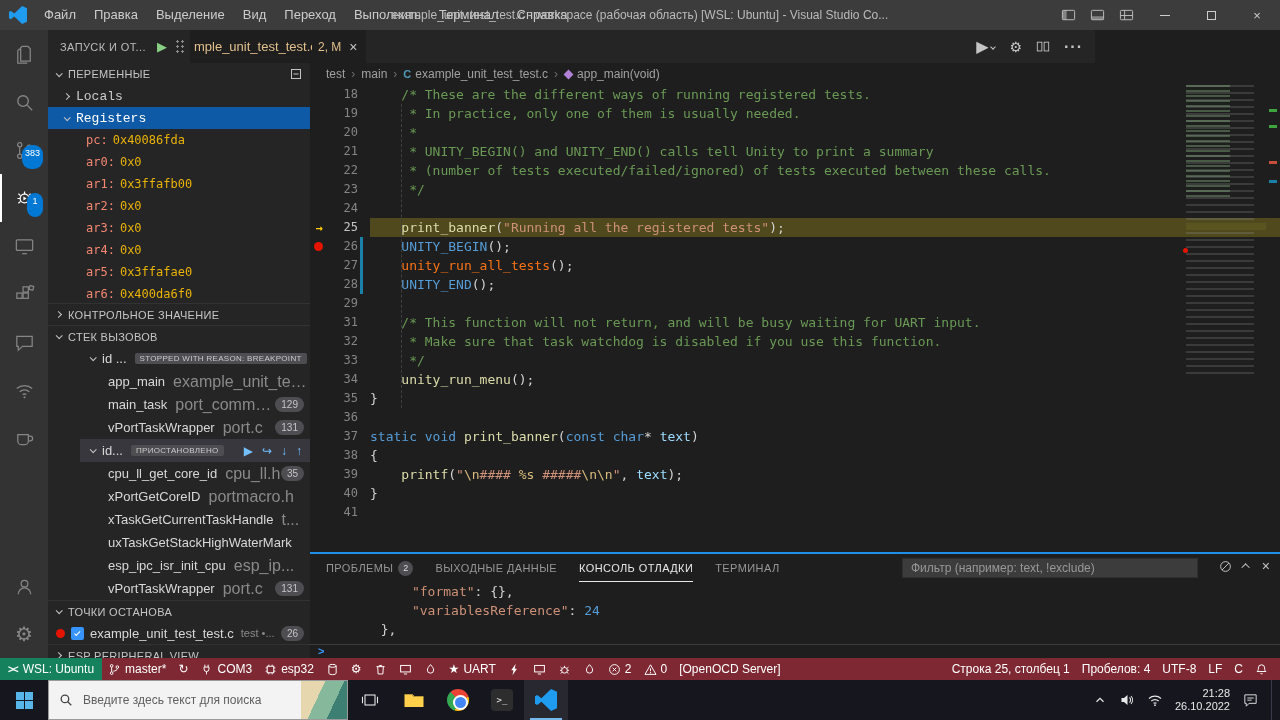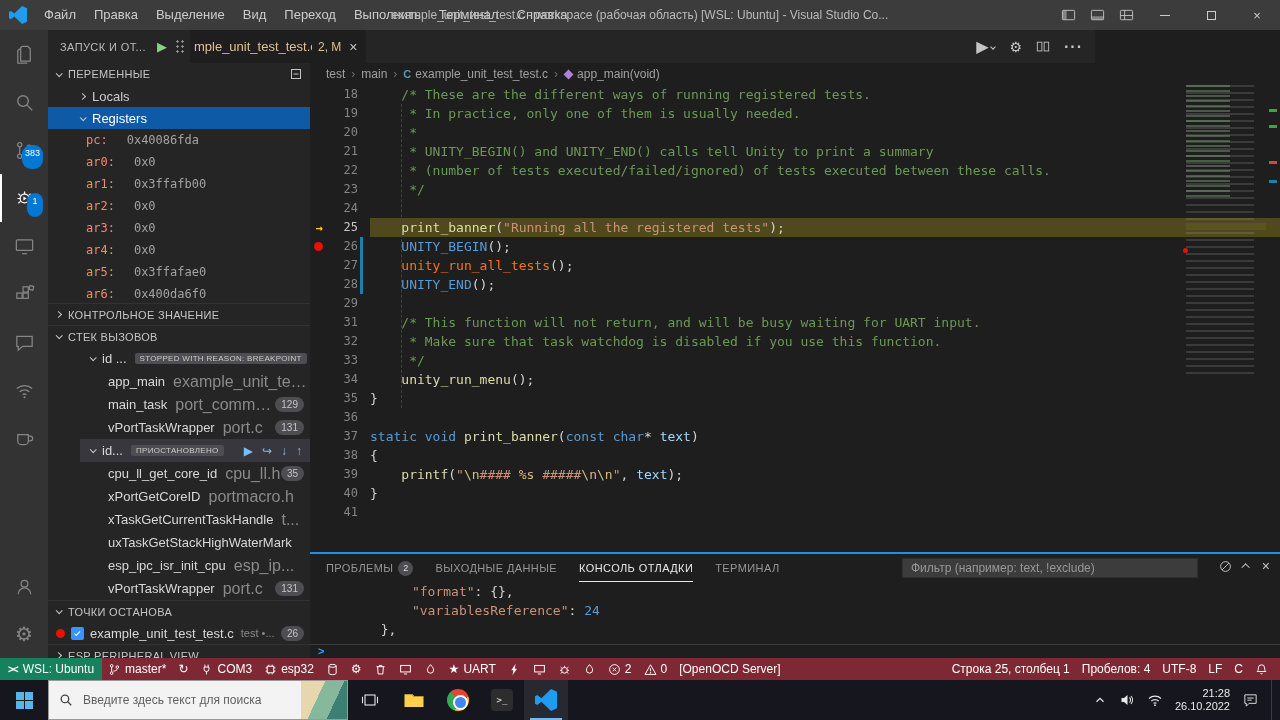--- a/index.html
+++ b/index.html
@@ -51,27 +51,27 @@
   
   #sidebar{position:absolute;top:63px;left:48px;width:262px;bottom:62px;background:#252526;z-index:10;
     overflow:hidden;color:#cccccc;font-size:13px;}
   .sec-header{height:22px;display:flex;align-items:center;font-size:11px;font-weight:normal;color:#c5c5c5;
     padding-left:6px;border-top:1px solid #323233;letter-spacing:.3px;}
   .chev{display:inline-block;width:5px;height:5px;border-right:1.4px solid #c5c5c5;border-bottom:1.4px solid #c5c5c5;
     margin:0 7px 0 2px;flex:none;}
   .chev.exp{transform:rotate(45deg) translateY(-1px);}
   .chev.col{transform:rotate(-45deg);}
   .sec-action{margin-left:auto;margin-right:8px;}
-  .scope-row{height:22px;display:flex;align-items:center;padding-left:30px;}
+  .scope-row{height:22px;display:flex;align-items:center;padding-left:14px;font-family:Liberation Mono, monospace;}
   .scope-row.selected{background:var(--sel-blue);color:#ffffff;}
   #registers{height:174px;overflow:hidden;}
   .reg-row{height:22px;display:flex;align-items:center;padding-left:38px;
     font-family:"DejaVu Sans Mono",monospace;font-size:12px;}
   .reg-name{color:#f48771;}
-  .reg-val{color:#a3a3a3;margin-left:19px;}
+  .reg-val{color:#eab308;margin-left:5px;}
   .stack-row{height:23px;display:flex;align-items:center;padding-left:16px;overflow:hidden;white-space:nowrap;margin-left:32px;}
   .stack-row.thread{padding-left:8px;}
   .stack-row.focused{background:#37373d;}
   .frame-name{color:#d8d8d8;margin-left:12px;}
   .thread-label{color:#d8d8d8;}
   .frame-file{color:#8a8a8a;font-size:16px;margin-left:8px;overflow:hidden;text-overflow:ellipsis;}
   .pill{margin-left:auto;margin-right:6px;background:#4d4d52;border-radius:9px;padding:0 6px;
     font-size:10px;line-height:15px;color:#c5c5c5;flex:none;}
   .tbadge{background:#4d4d52;color:#cccccc;font-size:8px;padding:1px 5px;border-radius:2px;margin-left:8px;
     letter-spacing:.3px;white-space:nowrap;overflow:hidden;}

